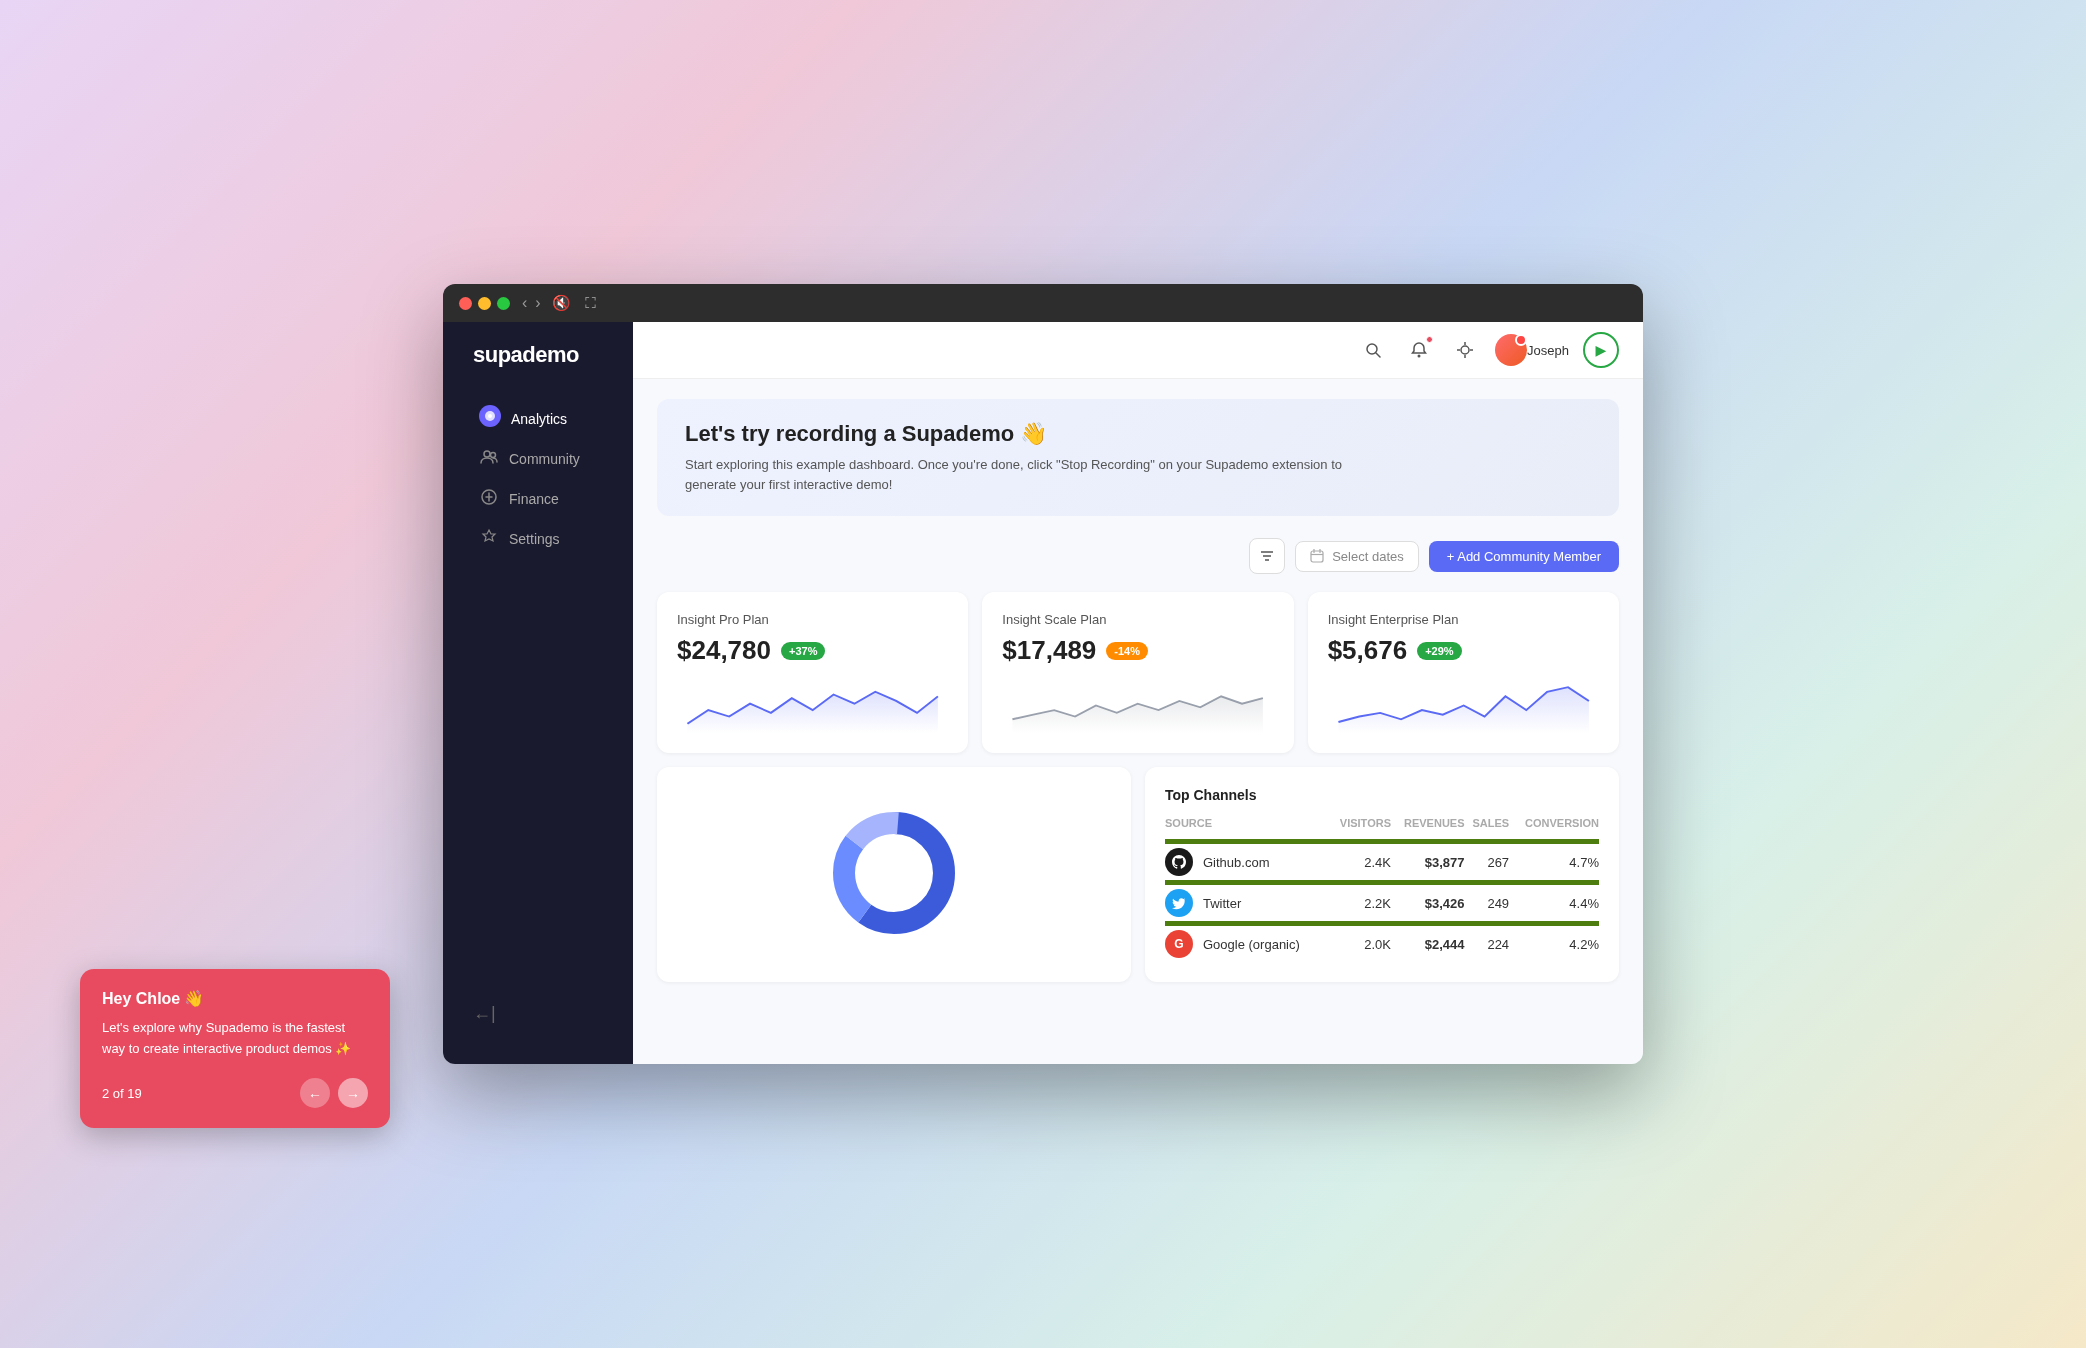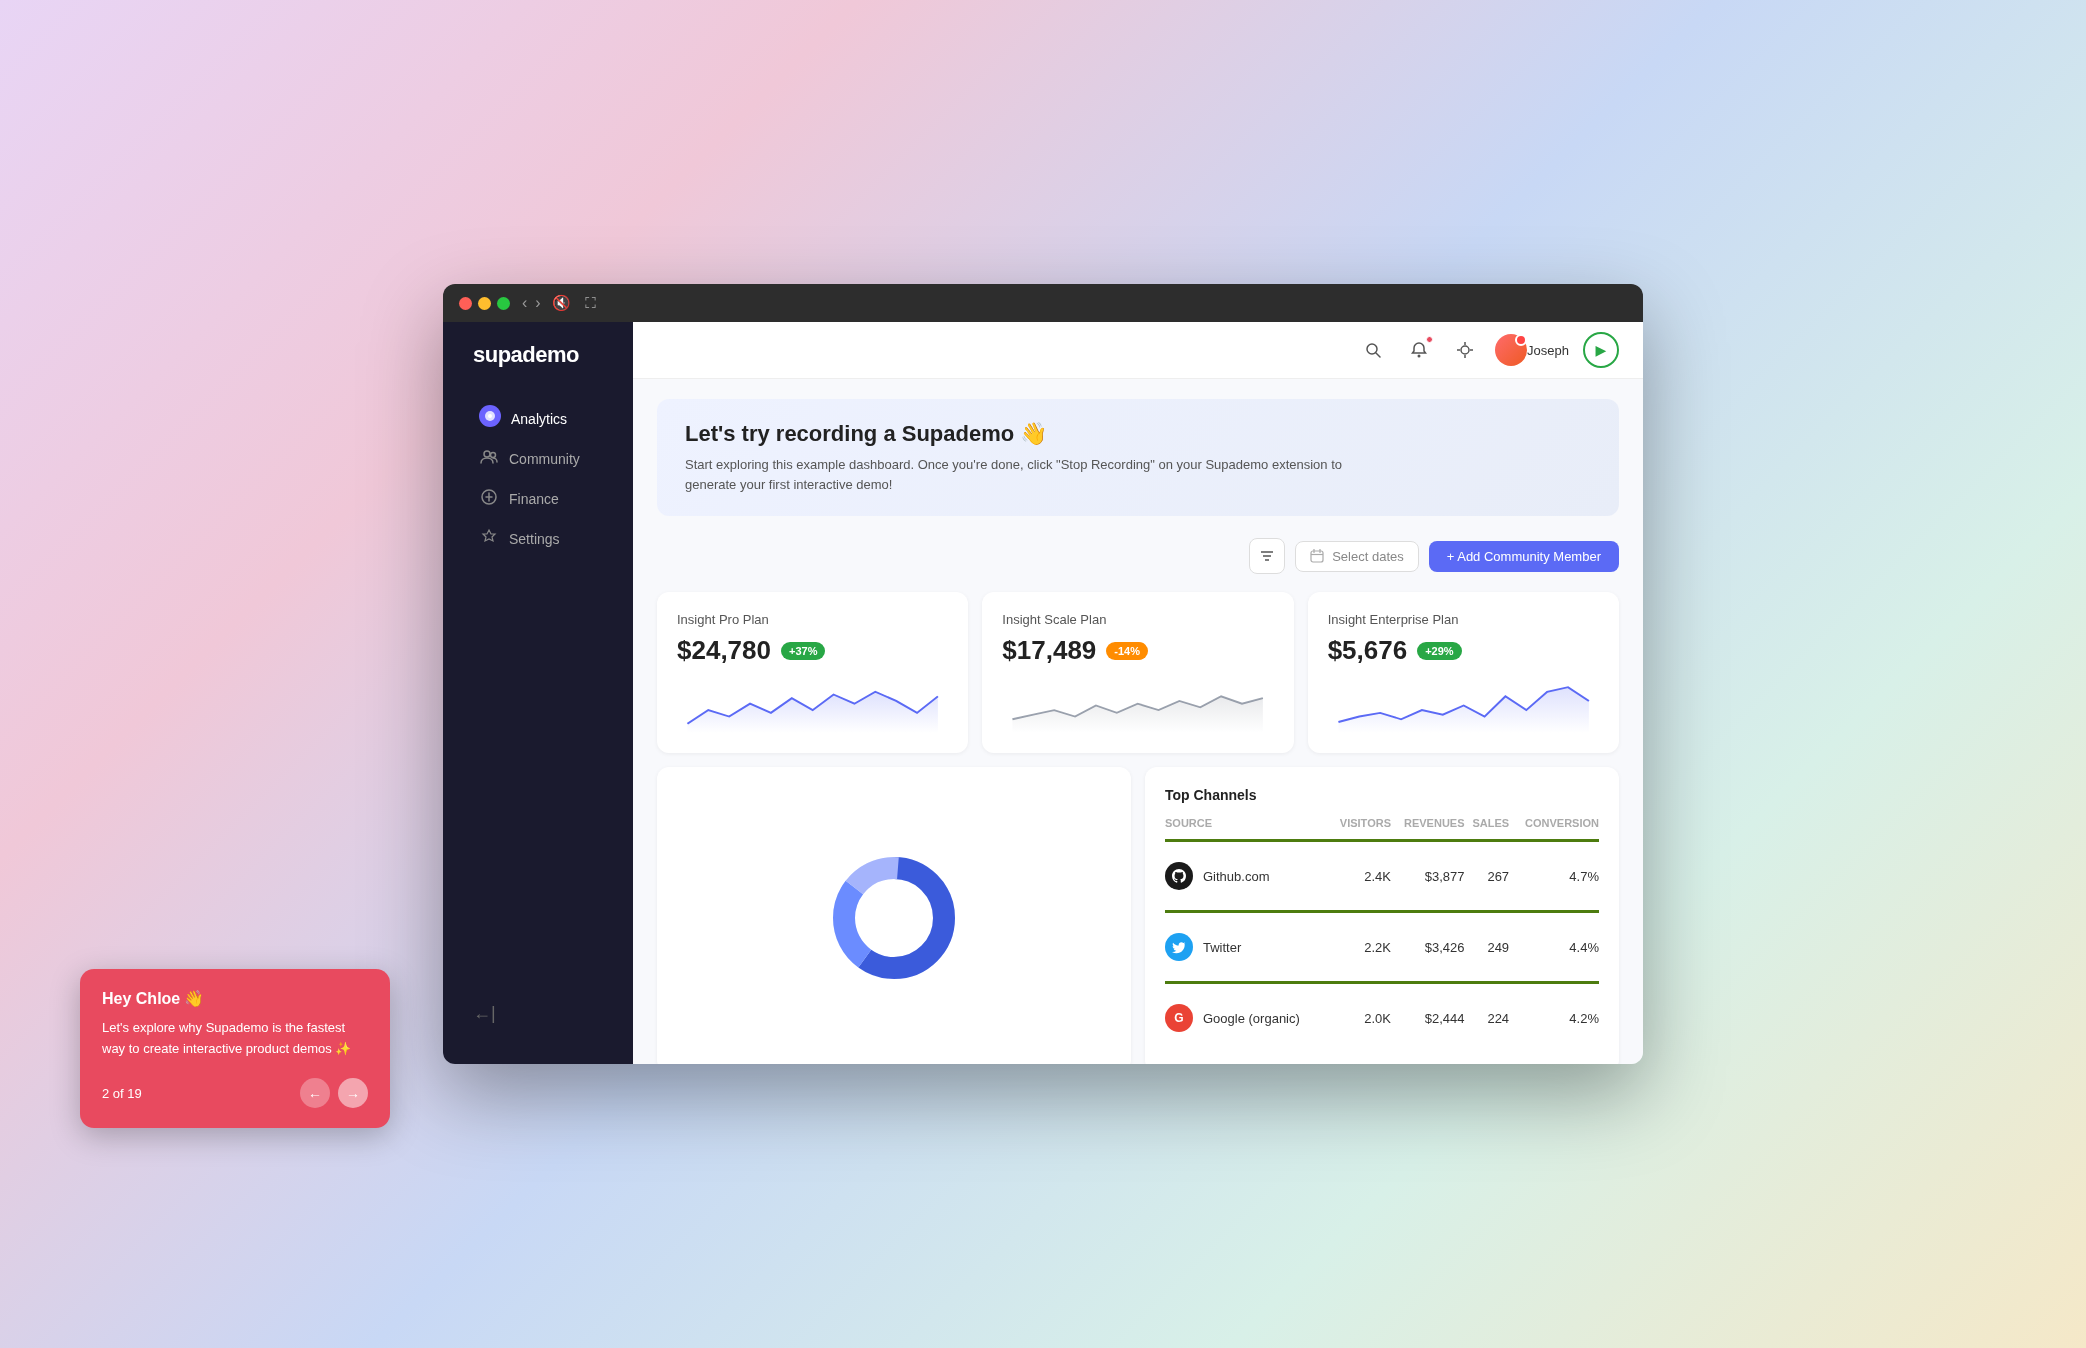--- a/index.html
+++ b/index.html
@@ -180,28 +180,28 @@
     
     .bottom-row { display: grid; grid-template-columns: 1fr 1fr; gap: 14px; }
     .table-card { background: white; border-radius: 12px; padding: 20px; box-shadow: 0 1px 4px rgba(0,0,0,0.06); }
     .table-title { font-size: 14px; font-weight: 600; color: #222; margin-bottom: 14px; }
     .channels-table { width: 100%; border-collapse: collapse; }
     .channels-table th {
       font-size: 11px; color: #aaa; text-transform: uppercase;
       font-weight: 600; padding: 0 0 10px; text-align: left;
     }
     .channels-table th:not(:first-child) { text-align: right; }
-    .channels-table td { padding: 20px 0; border-top: 3px solid #4d7c0f; font-size: 13px; color: #333; vertical-align: middle; }
+    .channels-table td { padding: 4px 0; border-top: 5px solid #4d7c0f; font-size: 13px; color: #333; vertical-align: middle; }
     .channels-table td:not(:first-child) { text-align: right; }
     .source-cell { display: flex; align-items: center; gap: 10px; }
     .source-icon { width: 28px; height: 28px; border-radius: 50%; display: flex; align-items: center; justify-content: center; font-size: 13px; color: white; font-weight: 700; }
     .source-github { background: #1a1a1a; }
     .source-twitter { background: #1da1f2; }
     .source-google { background: #ea4335; }
-    .revenue-val { color: #28a745; font-weight: 400; margin-top: 36px; }
+    .revenue-val { color: #28a745; font-weight: 700; margin-top: 36px; }
     .conversion-val { color: #5b6af5; font-weight: 500; }
     
     .donut-card { background: white; border-radius: 12px; padding: 20px; box-shadow: 0 1px 4px rgba(0,0,0,0.06); display: flex; align-items: center; justify-content: center; }
     .donut-wrapper { position: relative; }
     
     .tooltip-popup {
       position: fixed;
       left: 80px;
       bottom: 220px;
       width: 310px;

